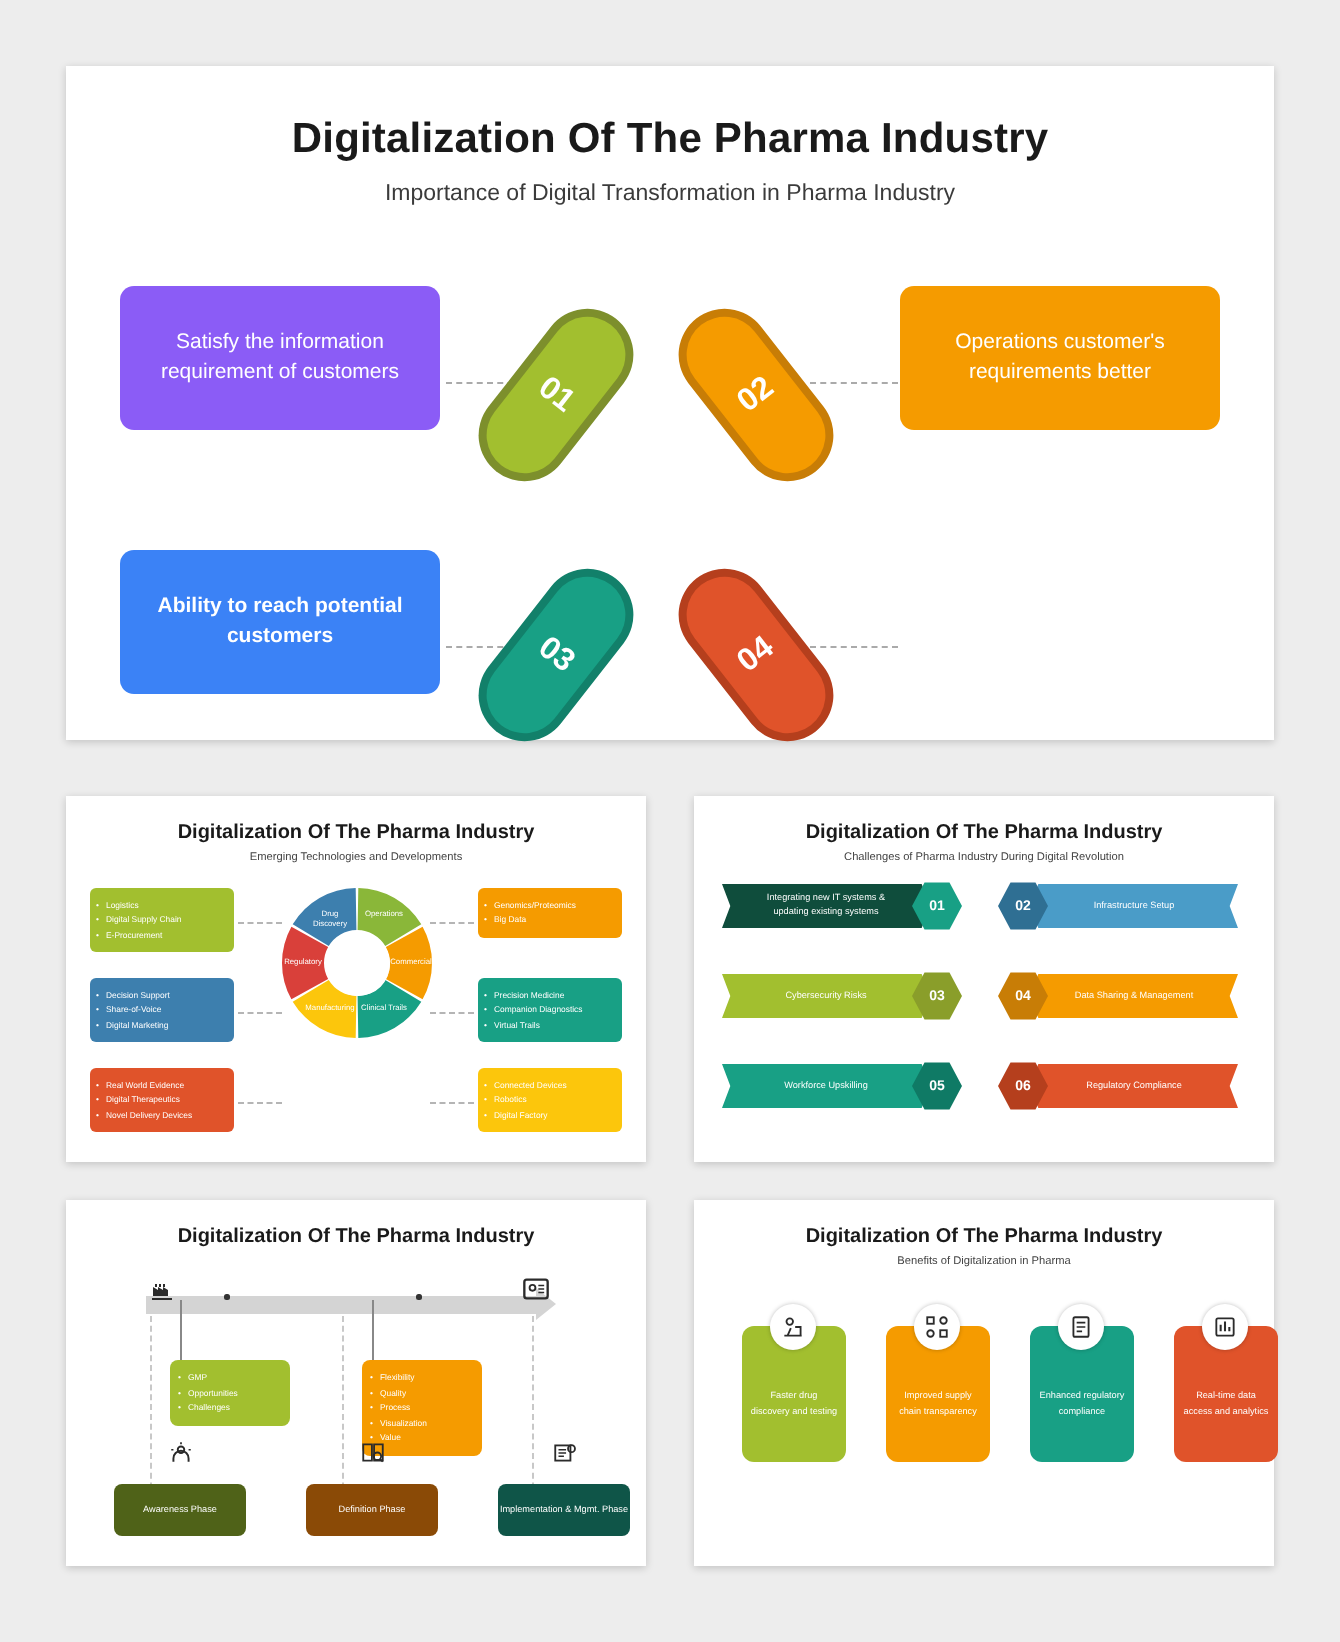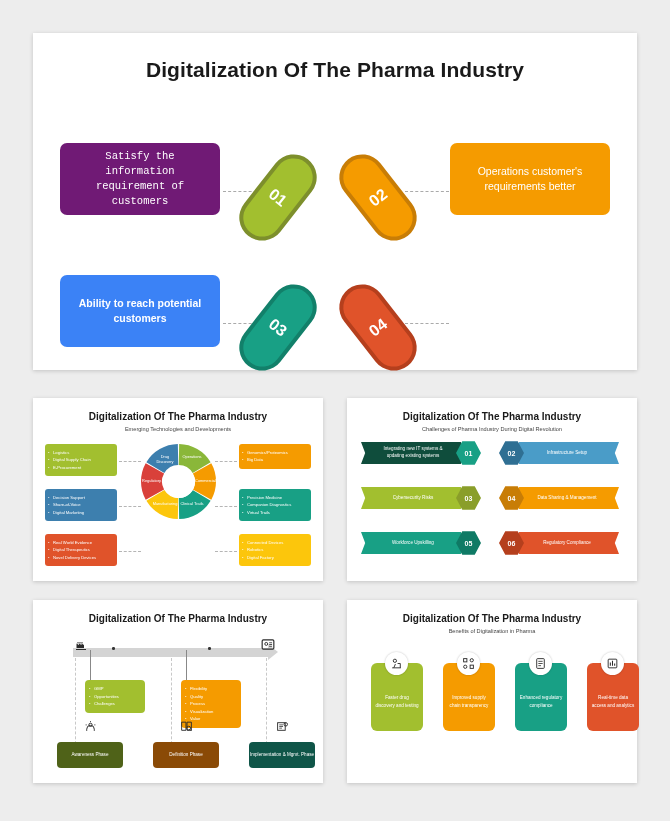--- a/index.html
+++ b/index.html
@@ -127,25 +127,26 @@
     position:absolute;width:23px;height:23px;border-radius:50%;background:#fff;
     top:52px;box-shadow:0 0 2px rgba(0,0,0,.25);
     display:flex;align-items:center;justify-content:center;
   }
 </style>
 </head>
 <body>
 
 <div class="slide" id="slide-main">
   <div class="m-title">Digitalization Of The Pharma Industry</div>
+  <div class="m-sub">Importance of Digital Transformation in Pharma Industry</div>
 
   <div class="row" id="row1">
     <div class="conn" id="conn1"></div>
     <div class="conn" id="conn2"></div>
-    <div class="txtbox left" id="tb1" style="background: #701a75; font-family: Liberation Mono, monospace;">
+    <div class="txtbox left" id="tb1" style="background: #8b5cf6;">
       <span>Satisfy the information requirement of customers</span>
     </div>
     <div class="pill" id="pill1" style="background: rgb(125, 143, 44);">
       <div class="inner" style="background: rgb(162, 191, 47);"></div>
       <span>01</span>
     </div>
     <div class="pill" id="pill2" style="background: rgb(200, 125, 6);">
       <div class="inner" style="background: rgb(245, 155, 0);"></div>
       <span>02</span>
     </div>

